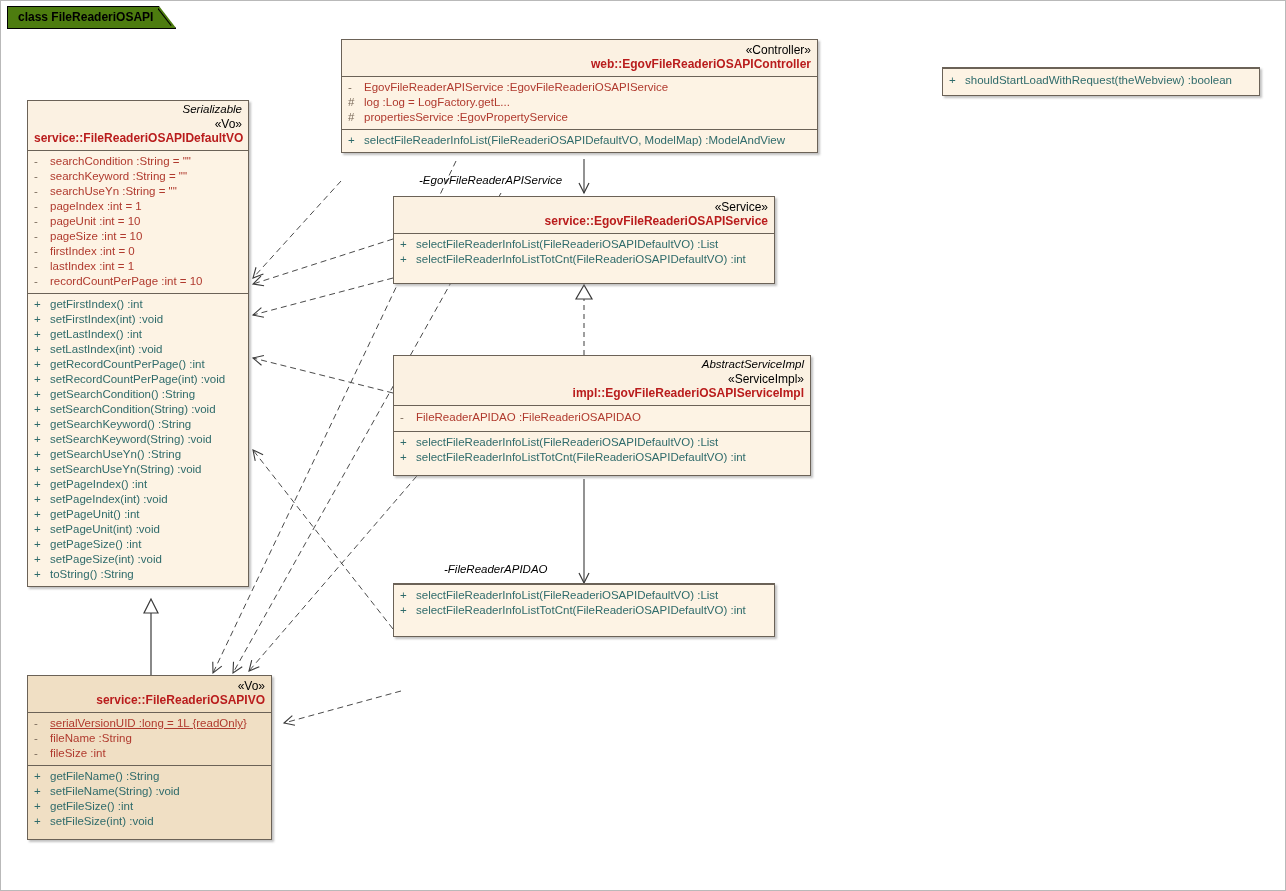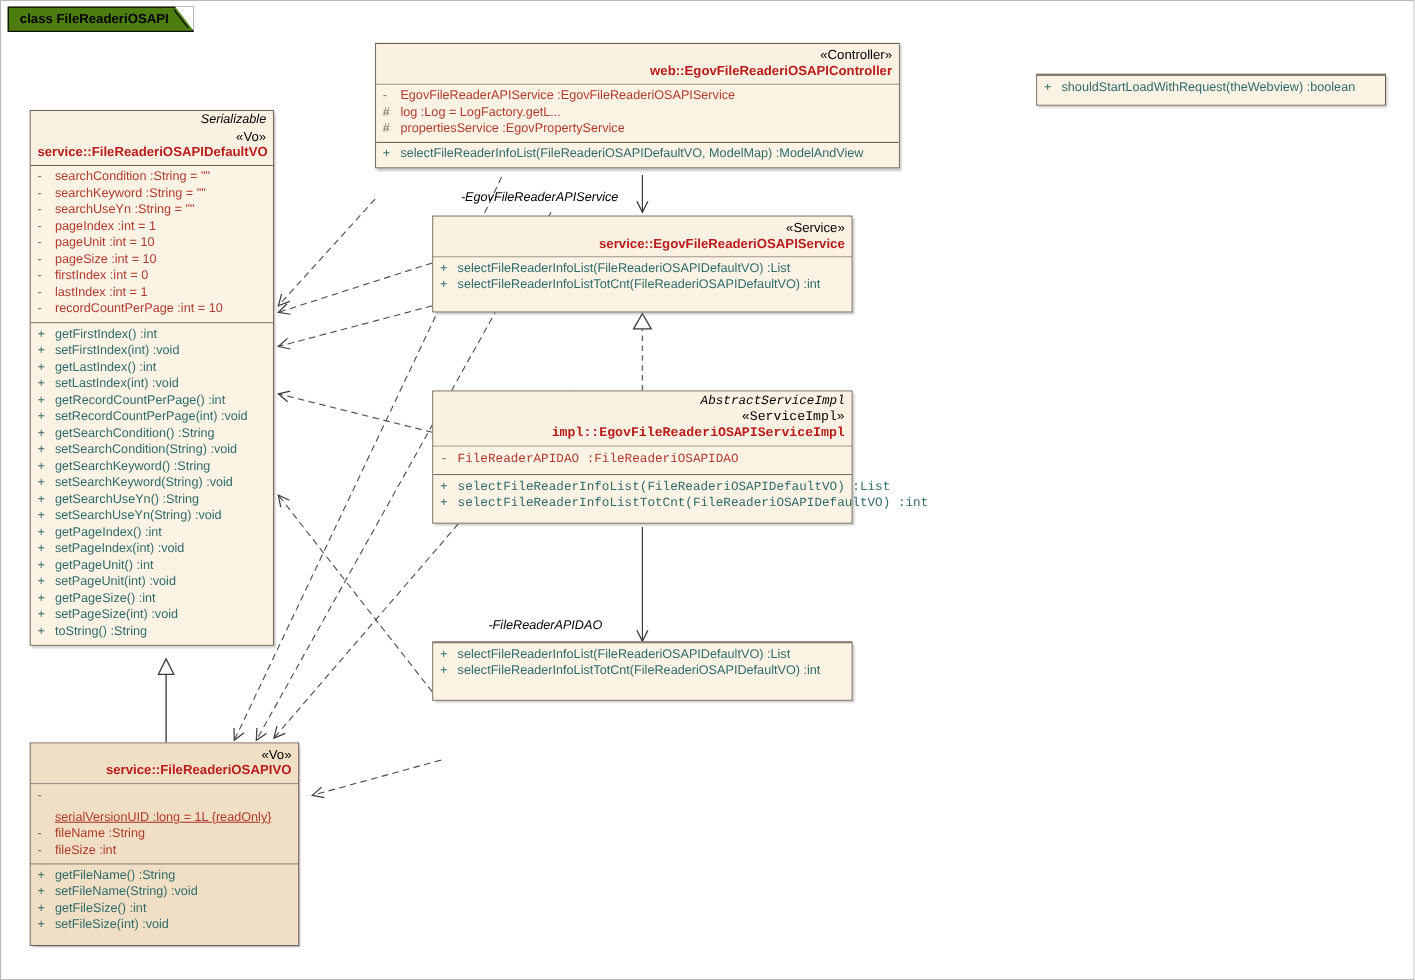--- a/index.html
+++ b/index.html
@@ -137,21 +137,20 @@
     flex: 0 0 16px;
     text-align: left;
     color: inherit;
   }
   .member.attr { color: #b03a2e; }
   .member.attr .vis { color: #7a6a5a; }
   .member.oper { color: #2f6b6b; }
   .member.oper .vis { color: #2f6b6b; }
   .member.underline .mtext {
     text-decoration: underline;
-    margin-top: 20px;
   }
 
   
   .edge-label {
     position: absolute;
     font-size: 11.5px;
     color: #000000;
     background: transparent;
     white-space: nowrap;
     z-index: 4;
@@ -399,21 +398,21 @@
           <span class="vis">+</span>
           <span class="mtext">selectFileReaderInfoList(FileReaderiOSAPIDefaultVO)  :List</span>
         </div>
       <div class="member oper">
           <span class="vis">+</span>
           <span class="mtext">selectFileReaderInfoListTotCnt(FileReaderiOSAPIDefaultVO)  :int</span>
         </div>
     </div>
   </div>
 
-  <div class="uml-class" id="cls-service-impl" style="left:392px; top:354px; width:382px;font-family:Liberation Mono, monospace;">
+  <div class="uml-class" id="cls-service-impl" style="left:392px; top:354px; width:418px;">
     <div class="cls-head has-parent">
       <div class="cls-parent">AbstractServiceImpl</div>
       <div class="cls-stereo">«ServiceImpl»</div>
       <div class="cls-name">impl::EgovFileReaderiOSAPIServiceImpl</div>
     </div>
     <div class="cls-sep"></div>
     <div class="cls-compartment" style="padding:4px 2px 6px 2px;">
       <div class="member attr">
           <span class="vis">-</span>
           <span class="mtext">FileReaderAPIDAO  :FileReaderiOSAPIDAO</span>

